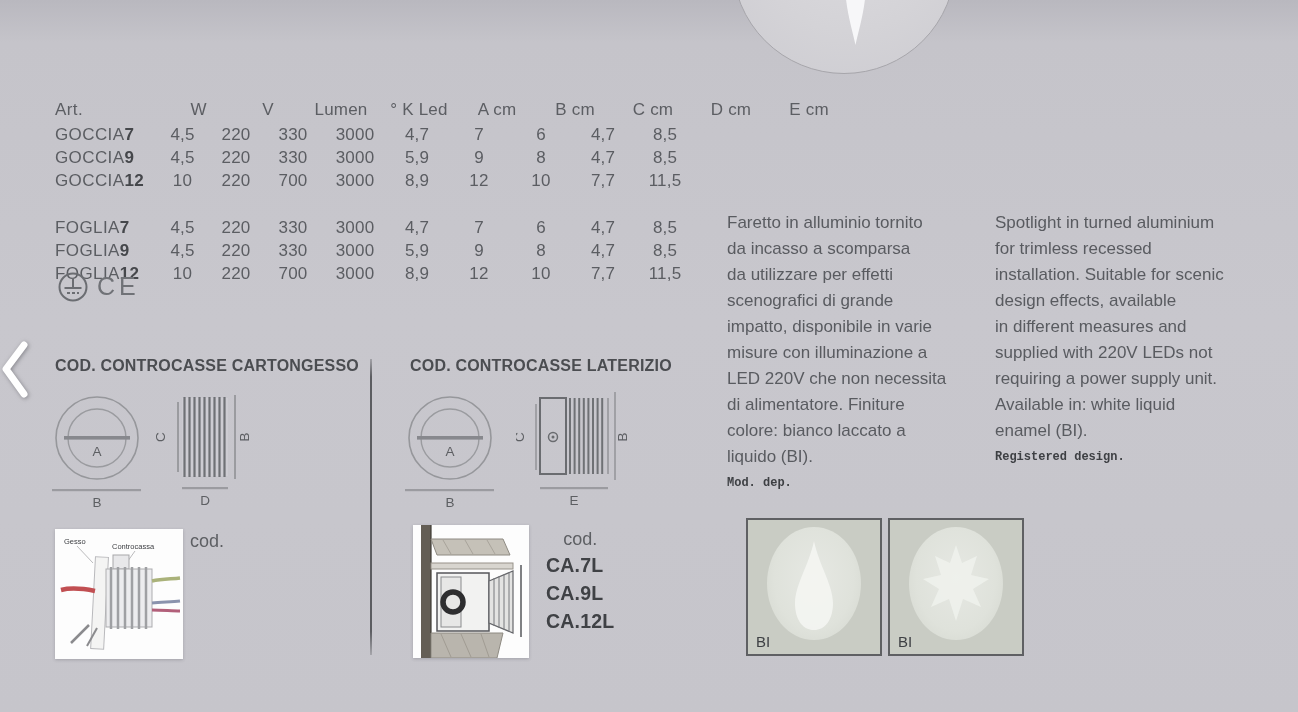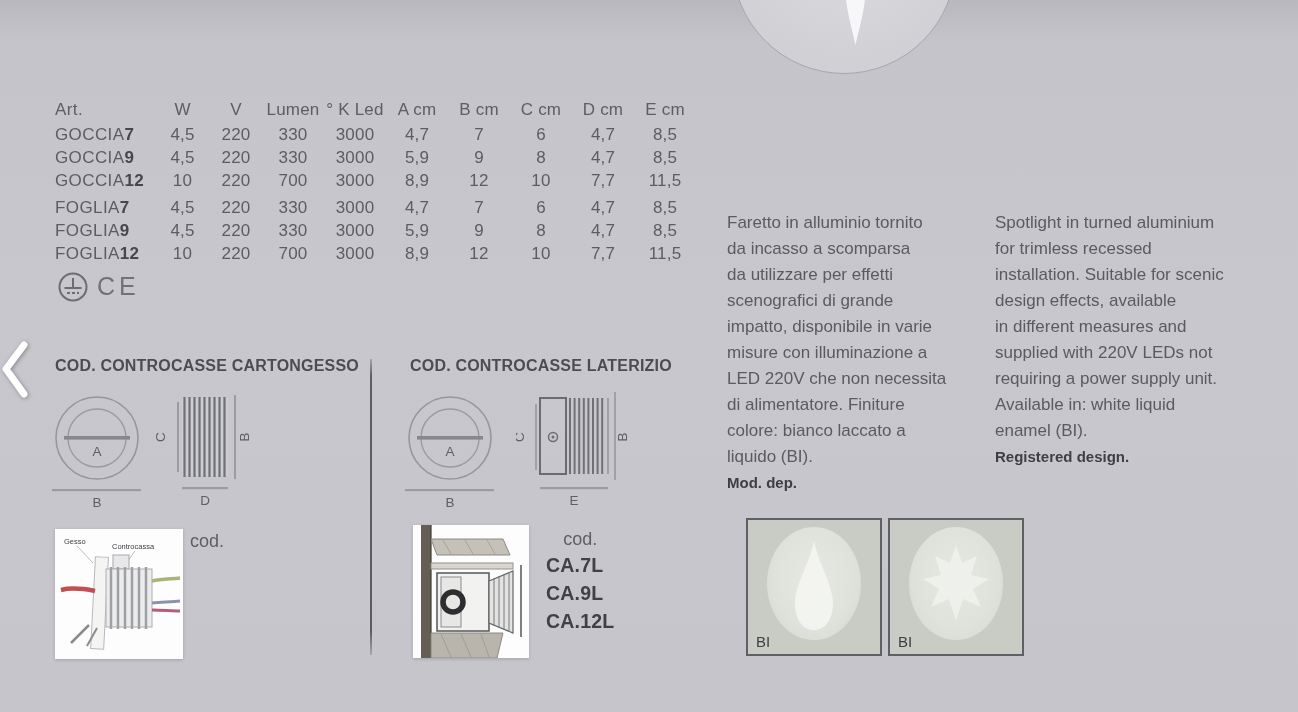--- a/index.html
+++ b/index.html
@@ -5,33 +5,33 @@
   html,body { margin:0; padding:0; }
   #page {
     position:relative; width:1298px; height:712px; overflow:hidden;
     background:linear-gradient(180deg,#b9b8bf 0%, #c5c4ca 6%, #c8c7cd 45%, #c6c5cb 100%);
     font-family:"Liberation Sans", sans-serif;
   }
   .abs { position:absolute; }
 
   
   .trow { display:grid; grid-template-columns:100px 55px 52px 62px 62px 62px 62px 62px 62px 62px; height:23px; align-items:center; }
-  .trow.head { height:26px; }
-  .trow.gap { margin-top:4px; }
+  .trow.head { height:26px;gap:16px; }
+  .trow.gap { margin-top:24px; }
   .tcell { text-align:center; font-size:17px; color:#5b5d62; letter-spacing:0.2px; white-space:nowrap; }
   .tcell.art { text-align:left; letter-spacing:0.4px; }
   .tcell.art b { font-weight:700; color:#45474b; }
   .trow.head .tcell { color:#5c5e63; }
 
   
   .sec-title { font-size:16px; font-weight:700; color:#4b4d51; letter-spacing:0.2px; white-space:nowrap; }
 
   
   .desc { font-size:17px; line-height:26px; color:#595b60; white-space:pre-line; }
-  .desc-bold { font-size:15px; line-height:26px; font-weight:700; color:#3d3f43; }
+  .desc-bold { font-size:12px; line-height:26px; font-weight:700; color:#3d3f43;font-family:Liberation Mono, monospace; }
 
   
   .cod-label { font-size:18px; color:#5d5f63; line-height:24px;text-align:center; }
   .code-item { font-size:19.5px; font-weight:700; color:#3f4145; line-height:28px; letter-spacing:0.2px; }
 
   
   .photo { background:#fdfdfd; box-shadow:0 1px 3px rgba(60,60,70,.25); }
 
   
   .swatch { position:absolute; width:132px; height:134px; background:#c9ccc4; border:2px solid #5f6063;margin-left:24px; }

